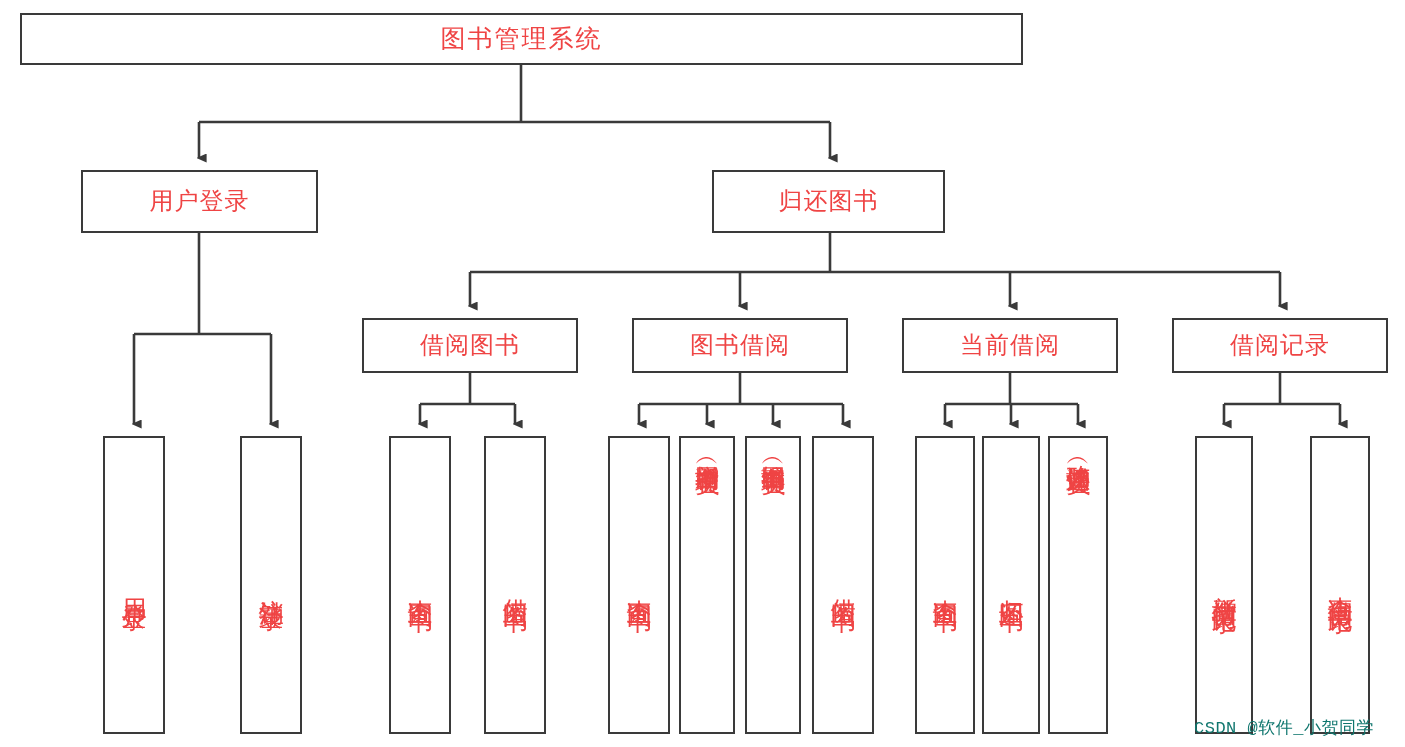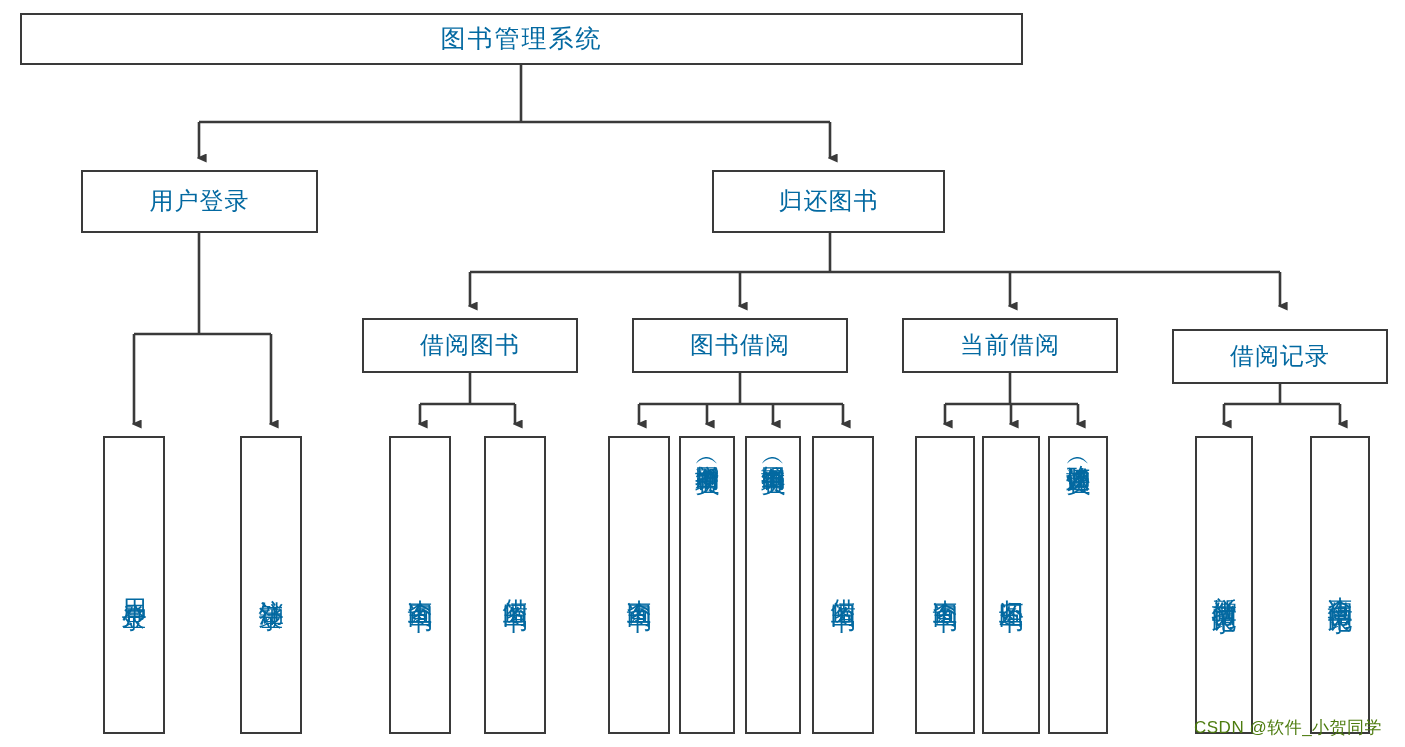--- a/index.html
+++ b/index.html
@@ -18,21 +18,21 @@
     pointer-events:none;
   }
   .node{
     position:absolute;
     box-sizing:border-box;
     border:2.4px solid #3a3a3a;
     background:#ffffff;
     display:flex;
     align-items:center;
     justify-content:center;
-    color:#0369a1;
+    color:#ef4444;
     line-height:1.18;
   }
   .node.h{
     font-size:24px;
     letter-spacing:1px;
   }
   .node.title{
     font-size:25px;
     letter-spacing:2px;
   }
@@ -45,24 +45,24 @@
     justify-content:center;
     padding:4px 0;
   }
   .node.v.topalign{
     justify-content:flex-start;
     padding-top:8px;
   }
   .watermark{
     position:absolute;
     font-size:17px;
-    color:#4d7c0f;
+    color:#0f766e;
     letter-spacing:0.5px;
     white-space:nowrap;
-    font-family:Liberation Sans, sans-serif;
+    font-family:Liberation Mono, monospace;
   }
 </style>
 </head>
 <body>
 
 <div id="canvas">
 
   <svg id="edges" viewBox="0 0 1405 747">
     <defs>
       <marker id="arrow" markerWidth="10" markerHeight="10" refX="4.5" refY="7.6" orient="auto" markerUnits="userSpaceOnUse">
@@ -115,21 +115,21 @@
   </svg>
 
   <div class="node title" style="left:20px;top:13px;width:1003px;height:52px;">图书管理系统</div>
 
   <div class="node h" style="left:81px;top:170px;width:237px;height:63px;">用户登录</div>
   <div class="node h" style="left:712px;top:170px;width:233px;height:63px;">归还图书</div>
 
   <div class="node h" style="left:362px;top:318px;width:216px;height:55px;">借阅图书</div>
   <div class="node h" style="left:632px;top:318px;width:216px;height:55px;">图书借阅</div>
   <div class="node h" style="left:902px;top:318px;width:216px;height:55px;">当前借阅</div>
-  <div class="node h" style="left:1172px;top:329px;width:216px;height:55px;">借阅记录</div>
+  <div class="node h" style="left:1172px;top:318px;width:216px;height:55px;">借阅记录</div>
 
   <div class="node v" style="left:103px;top:436px;width:62px;height:298px;">用户登录</div>
   <div class="node v" style="left:240px;top:436px;width:62px;height:298px;">注销登录</div>
 
   <div class="node v" style="left:389px;top:436px;width:62px;height:298px;">查询图书</div>
   <div class="node v" style="left:484px;top:436px;width:62px;height:298px;">借阅图书</div>
 
   <div class="node v" style="left:608px;top:436px;width:62px;height:298px;">查询图书</div>
   <div class="node v topalign" style="left:679px;top:436px;width:56px;height:298px;font-size:24px;letter-spacing:1px;">新增图书（管理员）</div>
   <div class="node v topalign" style="left:745px;top:436px;width:56px;height:298px;font-size:24px;letter-spacing:1px;">编辑图书（管理员）</div>

